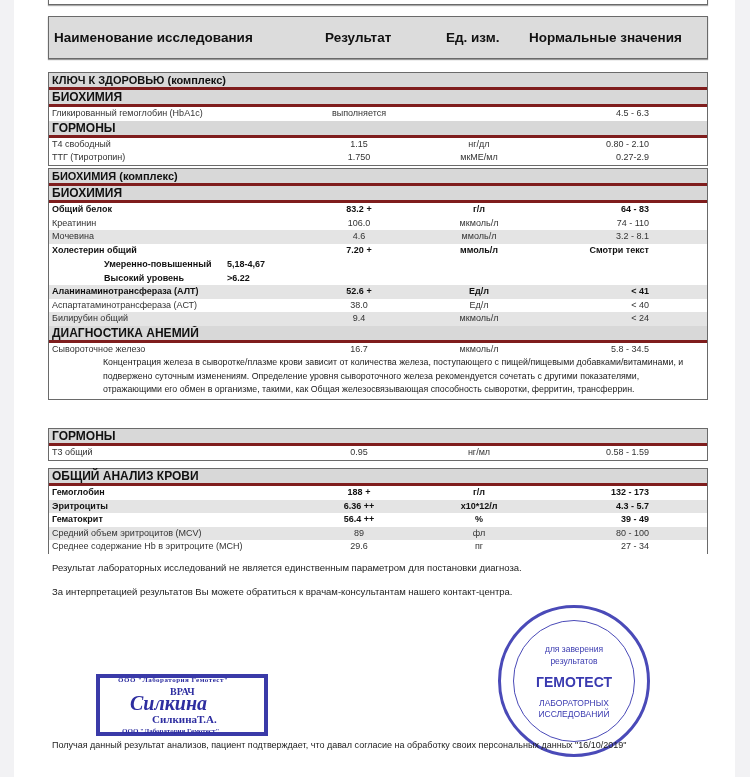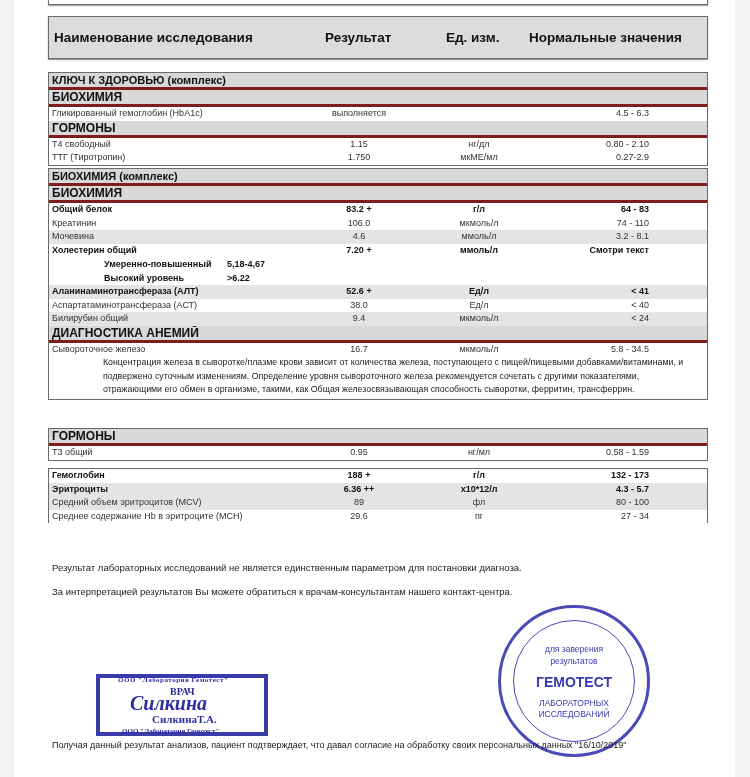--- a/index.html
+++ b/index.html
@@ -183,31 +183,38 @@
   <div class="sec">ГОРМОНЫ</div>
   <div class="row">
     <span class="c n">Т3 общий</span>
     <span class="c r">0.95</span>
     <span class="c u">нг/мл</span>
     <span class="c nv">0.58 - 1.59</span>
   </div>
 </div>
 
 <div class="tbl" style="top:468px; border-bottom:none">
+  <div class="sec">ОБЩИЙ АНАЛИЗ КРОВИ</div>
   <div class="row bold">
     <span class="c n">Гемоглобин</span>
     <span class="c r">188 +</span>
     <span class="c u">г/л</span>
     <span class="c nv">132 - 173</span>
   </div>
   <div class="row bold alt">
     <span class="c n">Эритроциты</span>
     <span class="c r">6.36 ++</span>
     <span class="c u">x10*12/л</span>
     <span class="c nv">4.3 - 5.7</span>
+  </div>
+  <div class="row bold">
+    <span class="c n">Гематокрит</span>
+    <span class="c r">56.4 ++</span>
+    <span class="c u">%</span>
+    <span class="c nv">39 - 49</span>
   </div>
   <div class="row alt">
     <span class="c n">Средний объем эритроцитов (MCV)</span>
     <span class="c r">89</span>
     <span class="c u">фл</span>
     <span class="c nv">80 - 100</span>
   </div>
   <div class="row">
     <span class="c n">Среднее содержание Hb в эритроците (MCH)</span>
     <span class="c r">29.6</span>

